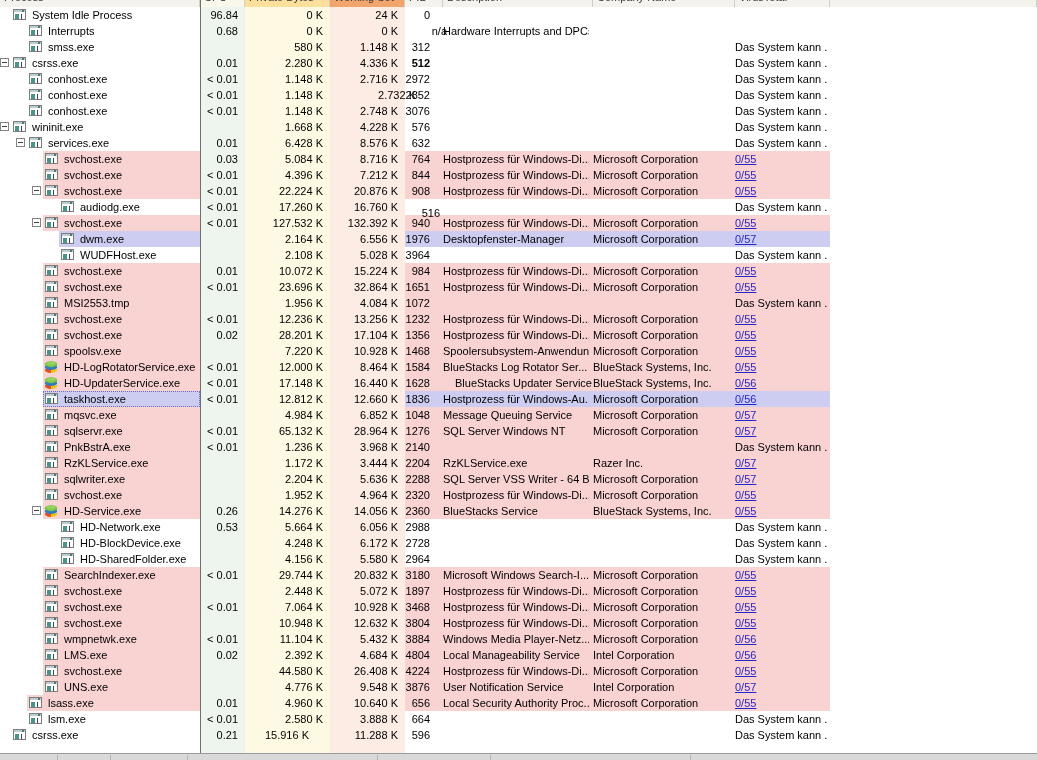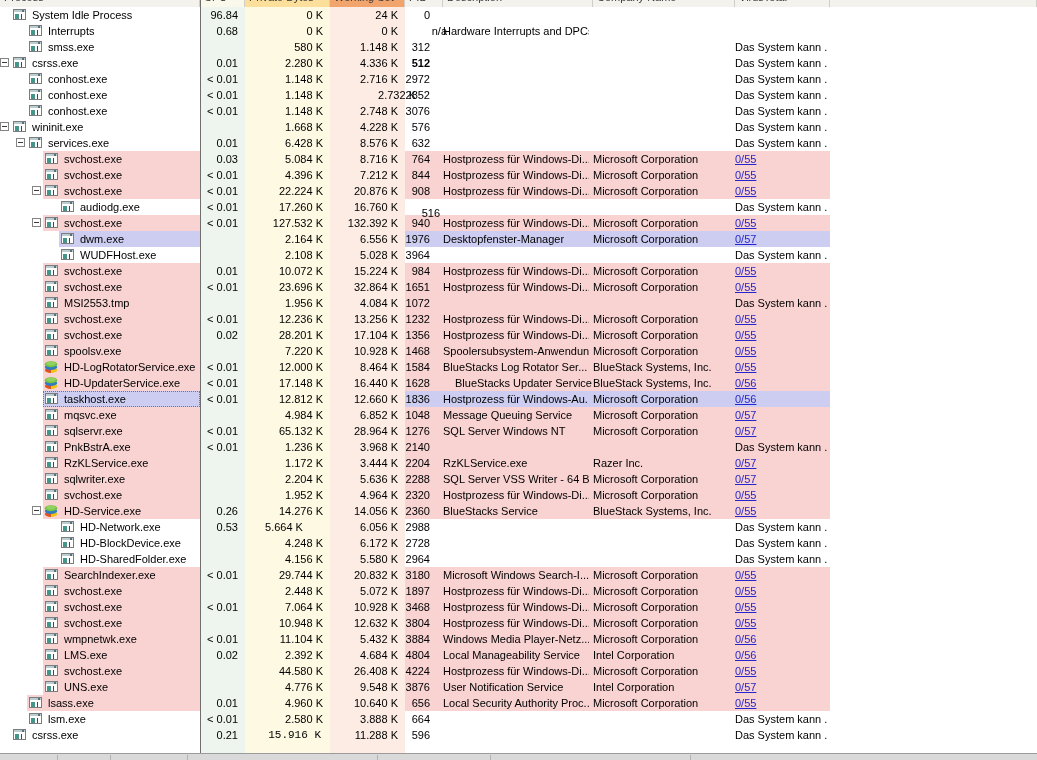--- a/index.html
+++ b/index.html
@@ -648,21 +648,21 @@
       </div>
       <div class="row">
         <div class="appicon" style="left: 61px;">
           <div class="tb"></div>
           <div class="dot"></div>
           <div class="sq"></div>
           <div class="mk"></div>
         </div>
         <div class="cell" style="left: 80px; width: 119px;">HD-Network.exe</div>
         <div class="cell num" style="left: 200px; width: 38px;">0.53</div>
-        <div class="cell num" style="left: 245px; width: 78px; text-align: center;">5.664 K</div>
+        <div class="cell num" style="left: 245px; width: 78px;">5.664 K</div>
         <div class="cell num" style="left: 330px; width: 68px;">6.056 K</div>
         <div class="cell num" style="left: 405px; width: 25px;">2988</div>
         <div class="cell" style="left: 735px; width: 93px;">Das System kann ...</div>
       </div>
       <div class="row">
         <div class="appicon" style="left: 61px;">
           <div class="tb"></div>
           <div class="dot"></div>
           <div class="sq"></div>
           <div class="mk"></div>
@@ -884,21 +884,21 @@
       </div>
       <div class="row">
         <div class="appicon" style="left: 13px;">
           <div class="tb"></div>
           <div class="dot"></div>
           <div class="sq"></div>
           <div class="mk"></div>
         </div>
         <div class="cell" style="left: 32px; width: 167px;">csrss.exe</div>
         <div class="cell num" style="left: 200px; width: 38px;">0.21</div>
-        <div class="cell num" style="left: 243px; width: 78px; font-family: Liberation Mono, monospace;">15.916 K</div>
+        <div class="cell num" style="left: 231px; width: 78px;">15.916 K</div>
         <div class="cell num" style="left: 330px; width: 68px;">11.288 K</div>
         <div class="cell num" style="left: 405px; width: 25px;">596</div>
         <div class="cell" style="left: 735px; width: 93px;">Das System kann ...</div>
       </div>
     </div>
   <div id="name-col-sep"></div>
   <div id="bottom-bar">
       <div class="bb-tick" style="left: 57px;"></div>
       <div class="bb-tick" style="left: 110px;"></div>
       <div class="bb-tick" style="left: 187px;"></div>

